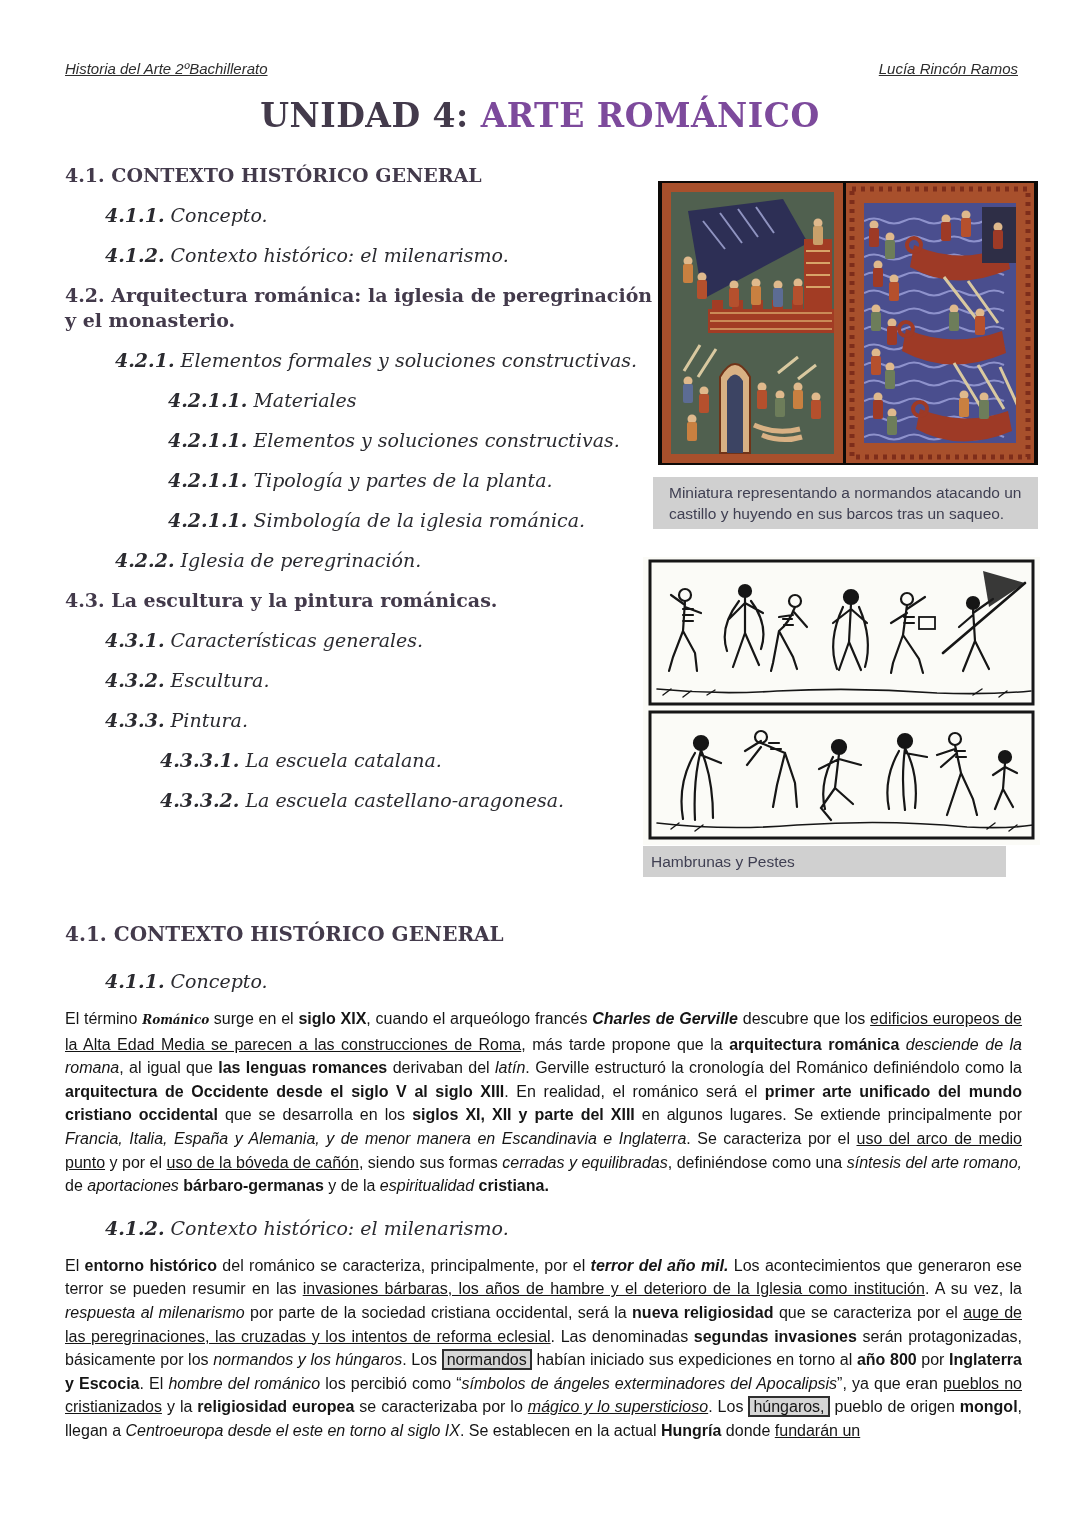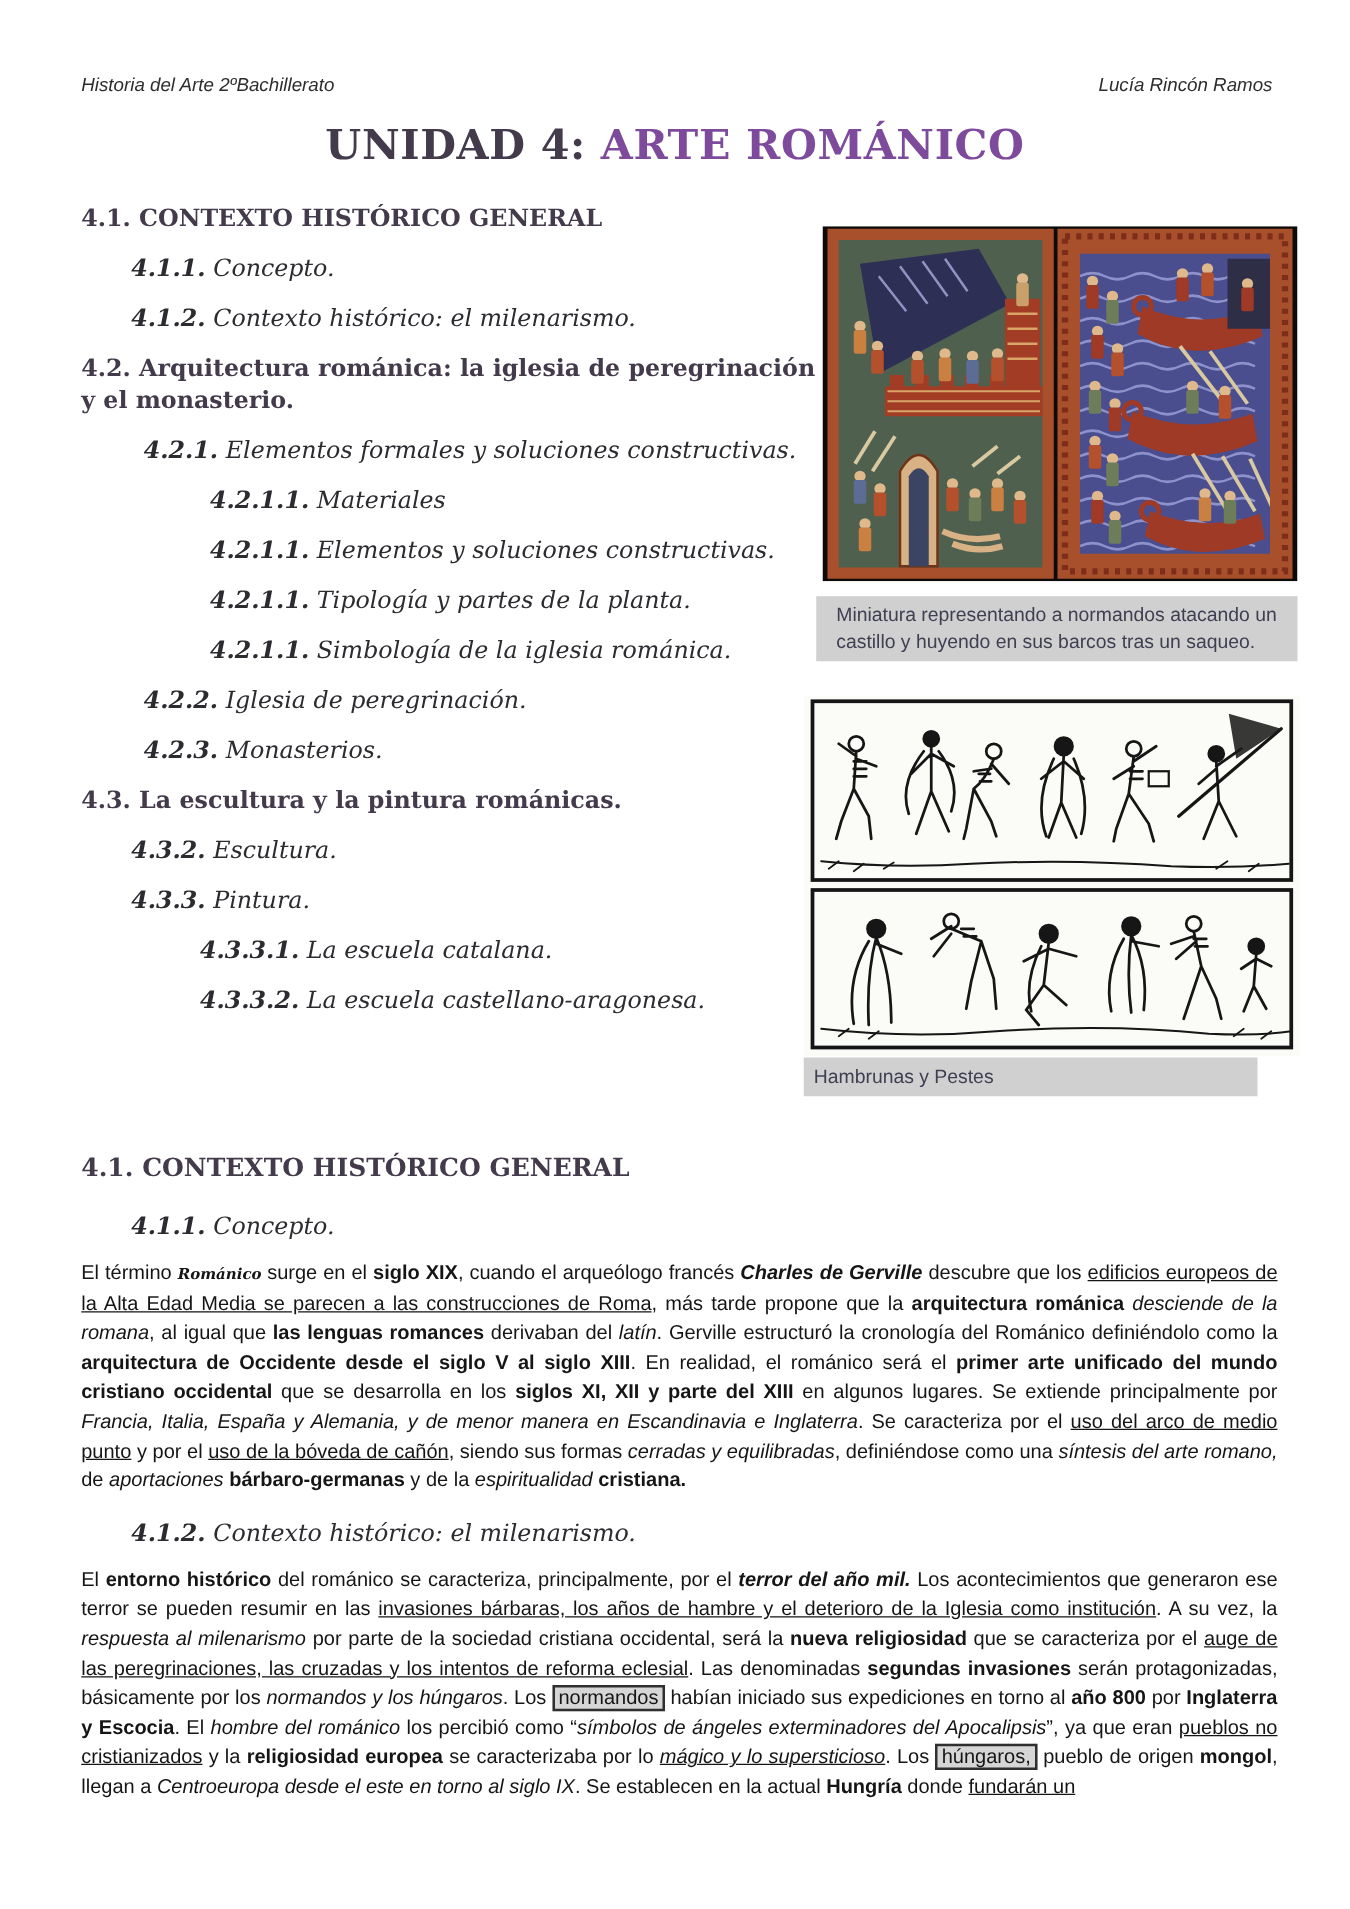--- a/index.html
+++ b/index.html
@@ -1,21 +1,21 @@
 <!DOCTYPE html>
 <html><head>
 <meta charset="utf-8">
 <style>
   html,body{margin:0;padding:0;background:#ffffff;}
   .page{position:relative;width:1080px;height:1527px;background:#ffffff;overflow:hidden;
         font-family:"Liberation Sans",sans-serif;color:#151515;}
 
   
   .header{position:absolute;top:60px;left:65px;right:62px;display:flex;
-          justify-content:space-between;font-style:italic;font-size:15px;color:#2d2d2d;}
+          justify-content:space-between;font-style:italic;font-size:15px;color:#2d2d2d;text-decoration:underline;}
 
   
   .title{position:absolute;top:96px;left:0;width:100%;text-align:center;
          font-family:"DejaVu Serif",serif;font-weight:bold;font-size:33px;letter-spacing:.5px;}
   .title .t1{color:#433a4b;}
   .title .t2{color:#7d4a9c;}
 
   
   .toc{position:absolute;left:65px;top:163px;width:600px;
        font-family:"DejaVu Serif",serif;font-size:19px;color:#2b2b30;}
@@ -72,22 +72,22 @@
     <div class="toc-item lvl1"><span class="toc-num">4.1.</span> <span class="toc-text">CONTEXTO HISTÓRICO GENERAL</span></div>
     <div class="toc-item lvl2"><span class="toc-num">4.1.1.</span> <span class="toc-text">Concepto.</span></div>
     <div class="toc-item lvl2"><span class="toc-num">4.1.2.</span> <span class="toc-text">Contexto histórico: el milenarismo.</span></div>
     <div class="toc-item lvl1"><span class="toc-num">4.2.</span> <span class="toc-text">Arquitectura románica: la iglesia de peregrinación y el monasterio.</span></div>
     <div class="toc-item lvl2b"><span class="toc-num">4.2.1.</span> <span class="toc-text">Elementos formales y soluciones constructivas.</span></div>
     <div class="toc-item lvl3"><span class="toc-num">4.2.1.1.</span> <span class="toc-text">Materiales</span></div>
     <div class="toc-item lvl3"><span class="toc-num">4.2.1.1.</span> <span class="toc-text">Elementos y soluciones constructivas.</span></div>
     <div class="toc-item lvl3"><span class="toc-num">4.2.1.1.</span> <span class="toc-text">Tipología y partes de la planta.</span></div>
     <div class="toc-item lvl3"><span class="toc-num">4.2.1.1.</span> <span class="toc-text">Simbología de la iglesia románica.</span></div>
     <div class="toc-item lvl2b"><span class="toc-num">4.2.2.</span> <span class="toc-text">Iglesia de peregrinación.</span></div>
-    <div class="toc-item lvl2b"><span class="toc-num">4.2.3.</span> <span class="toc-text">Monasterios.</span></div>
     <div class="toc-item lvl1"><span class="toc-num">4.3.</span> <span class="toc-text">La escultura y la pintura románicas.</span></div>
+    <div class="toc-item lvl2"><span class="toc-num">4.3.1.</span> <span class="toc-text">Características generales.</span></div>
     <div class="toc-item lvl2"><span class="toc-num">4.3.2.</span> <span class="toc-text">Escultura.</span></div>
     <div class="toc-item lvl2"><span class="toc-num">4.3.3.</span> <span class="toc-text">Pintura.</span></div>
     <div class="toc-item lvl3b"><span class="toc-num">4.3.3.1.</span> <span class="toc-text">La escuela catalana.</span></div>
     <div class="toc-item lvl3b"><span class="toc-num">4.3.3.2.</span> <span class="toc-text">La escuela castellano-aragonesa.</span></div>
   </div>
 
   <svg class="fig1" viewBox="0 0 380 284" xmlns="http://www.w3.org/2000/svg">
     <rect width="380" height="284" fill="#0d0a08"></rect>
     <defs>
       <g id="fg">

